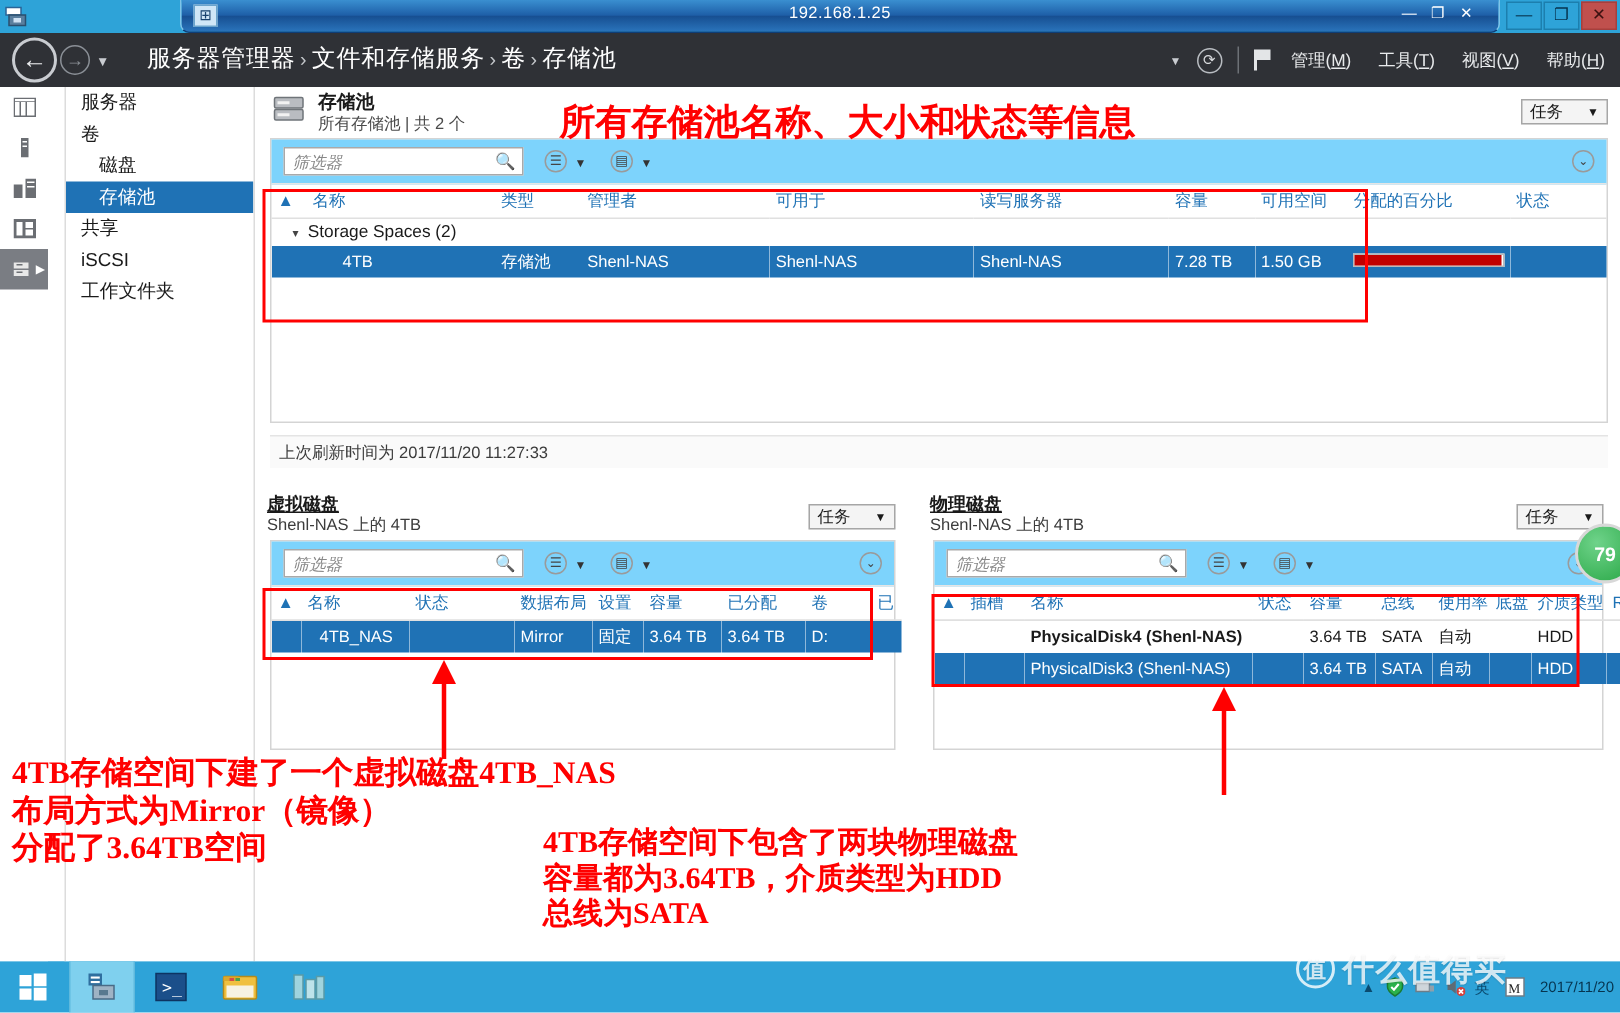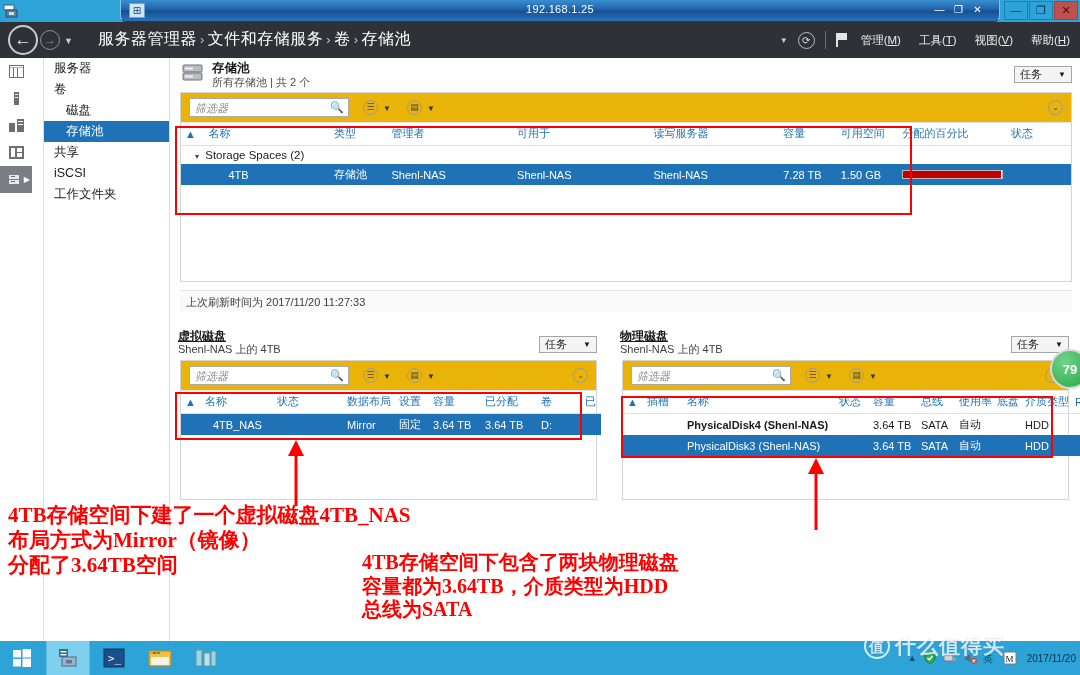--- a/index.html
+++ b/index.html
@@ -98,21 +98,21 @@
   .panel-title2 { position:absolute; left:2px; top:0px; font-size:12px; font-weight:bold; color:#1a1a1a;
                   text-decoration:underline; }
   .panel-sub2 { position:absolute; left:2px; top:14px; font-size:11px; color:#3c3c3c; }
   .taskbtn { position:absolute; right:4px; top:8px; width:58px; height:17px; border:1px solid #a6a6a6;
              background:#f4f4f4; font-size:11px; color:#1a1a1a; display:flex; align-items:center;
              justify-content:space-between; padding:0 5px; }
   .taskbtn .cr { font-size:8px; }
 
   .listbox { position:absolute; left:4px; right:4px; border:1px solid #d4d4d4; background:#ffffff; }
 
-  .toolrow { position:relative; height:30px; border-bottom:1px solid #e5e5e5; background:#eab308; }
+  .toolrow { position:relative; height:30px; border-bottom:1px solid #e5e5e5; background:#7dd3fc; }
   .filterbox { position:absolute; left:8px; top:5px; width:160px; height:19px; border:1px solid #a9a9a9;
                background:#ffffff; }
   .filterbox .ph { position:absolute; left:5px; top:2px; font-size:11px; color:#888; font-style:italic; }
   .filterbox .mag { position:absolute; right:4px; top:2px; font-size:11px; color:#333; }
   .tool-ico { position:absolute; top:7px; width:15px; height:15px; border-radius:50%; border:1px solid #9a9a9a;
               color:#444; font-size:9px; line-height:13px; text-align:center; }
   .tool-car { position:absolute; top:11px; color:#333; font-size:8px; }
   .expander { position:absolute; right:8px; top:7px; width:15px; height:15px; border-radius:50%;
               border:1px solid #9a9a9a; color:#444; font-size:8px; line-height:13px; text-align:center; }
 
@@ -494,20 +494,21 @@
         </div>
       </div>
 
       <div id="greenbadge">79</div>
     </div>
 
     <div class="redbox" style="left:175px; top:104px; width:737px; height:89px;"></div>
     <div class="redbox" style="left:175px; top:370px; width:407px; height:48px;"></div>
     <div class="redbox" style="left:621px; top:374px; width:432px; height:62px;"></div>
 
+    <div class="redtext" style="left:373px; top:46px; font-size:24px;">所有存储池名称、大小和状态等信息</div>
     <div class="redtext" style="left:8px; top:481px; font-size:21px;">4TB存储空间下建了一个虚拟磁盘4TB_NAS
 布局方式为Mirror（镜像）
 分配了3.64TB空间</div>
     <div class="redtext" style="left:362px; top:529px; font-size:20px;">4TB存储空间下包含了两块物理磁盘
 容量都为3.64TB，介质类型为HDD
 总线为SATA</div>
 
     <svg class="arrow" style="left:270px; top:418px; width:60px; height:68px;">
       <line x1="26" y1="66" x2="26" y2="10" stroke="#ff0000" stroke-width="3"></line>
       <polygon points="26,0 18,16 34,16" fill="#ff0000"></polygon>

